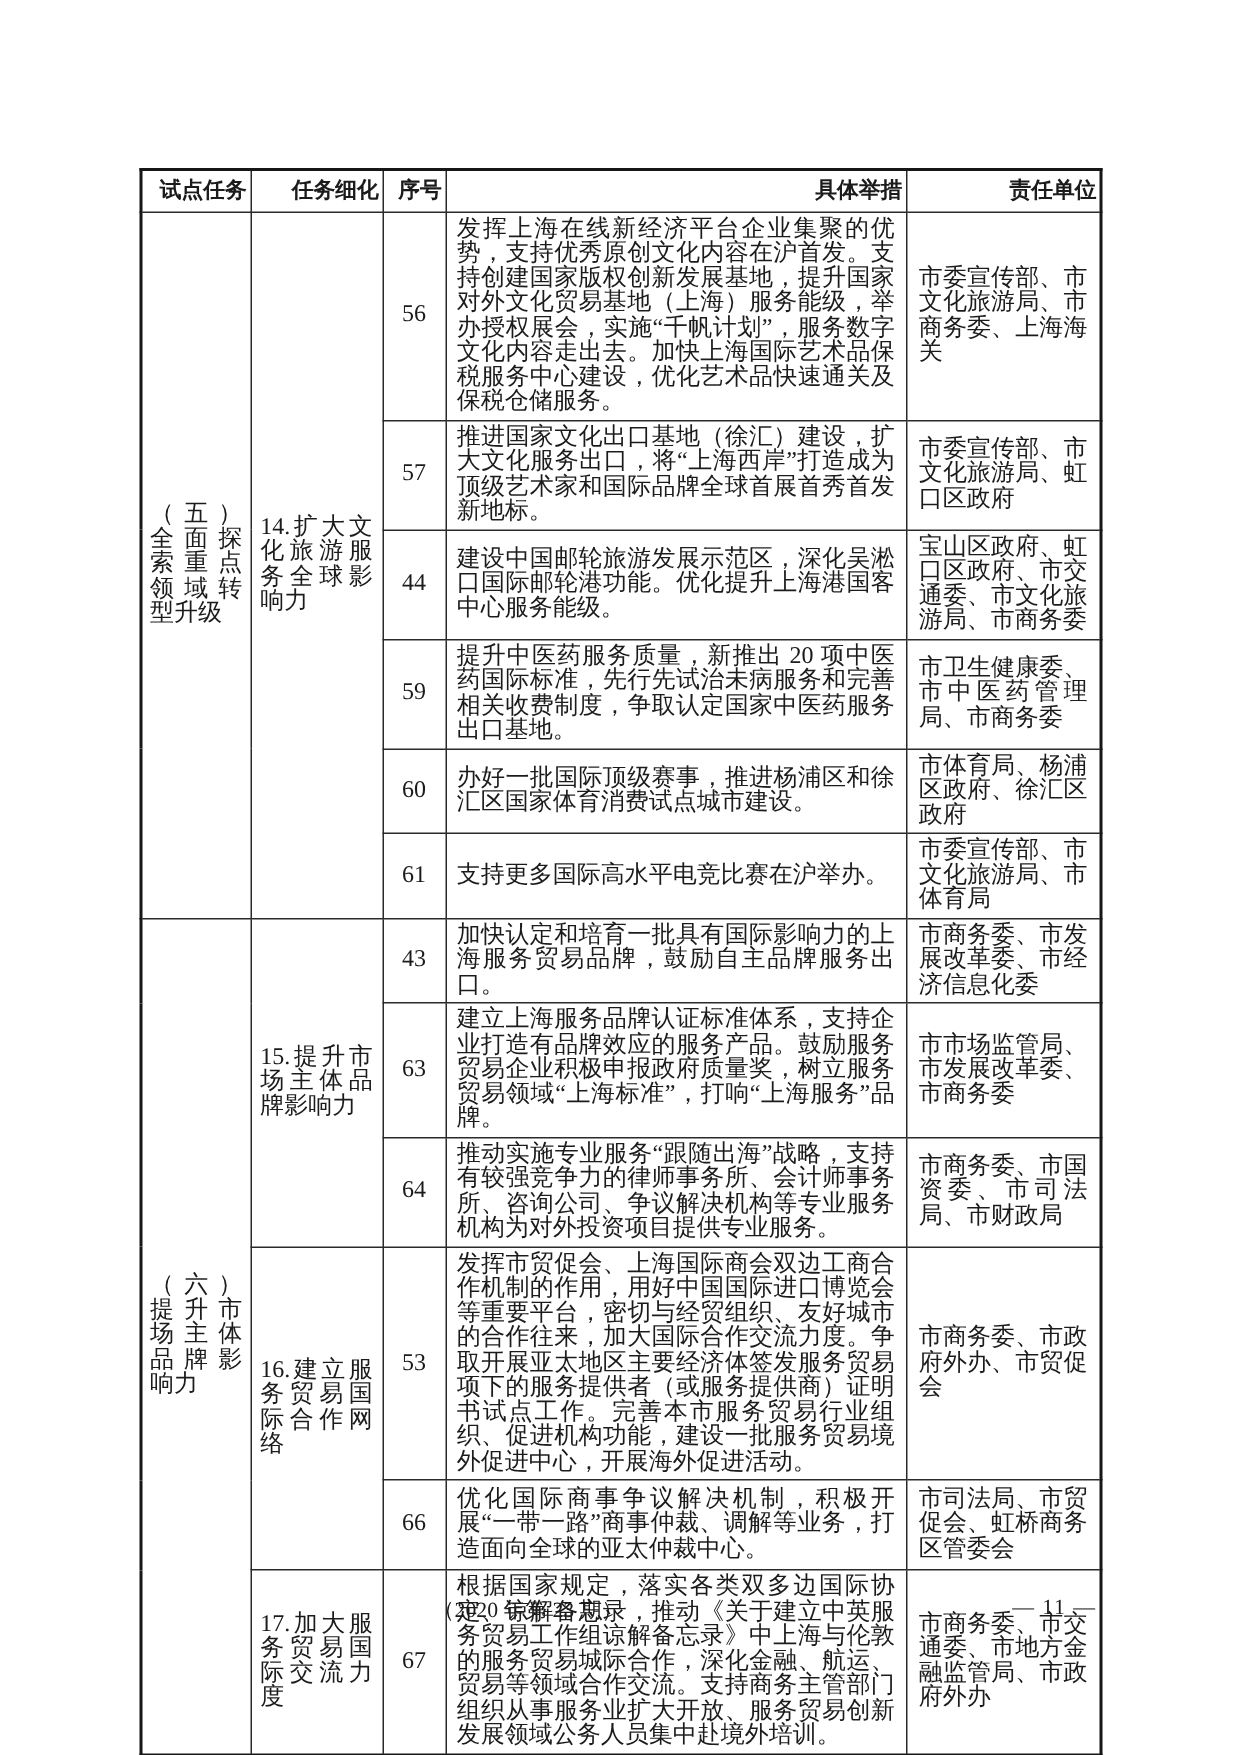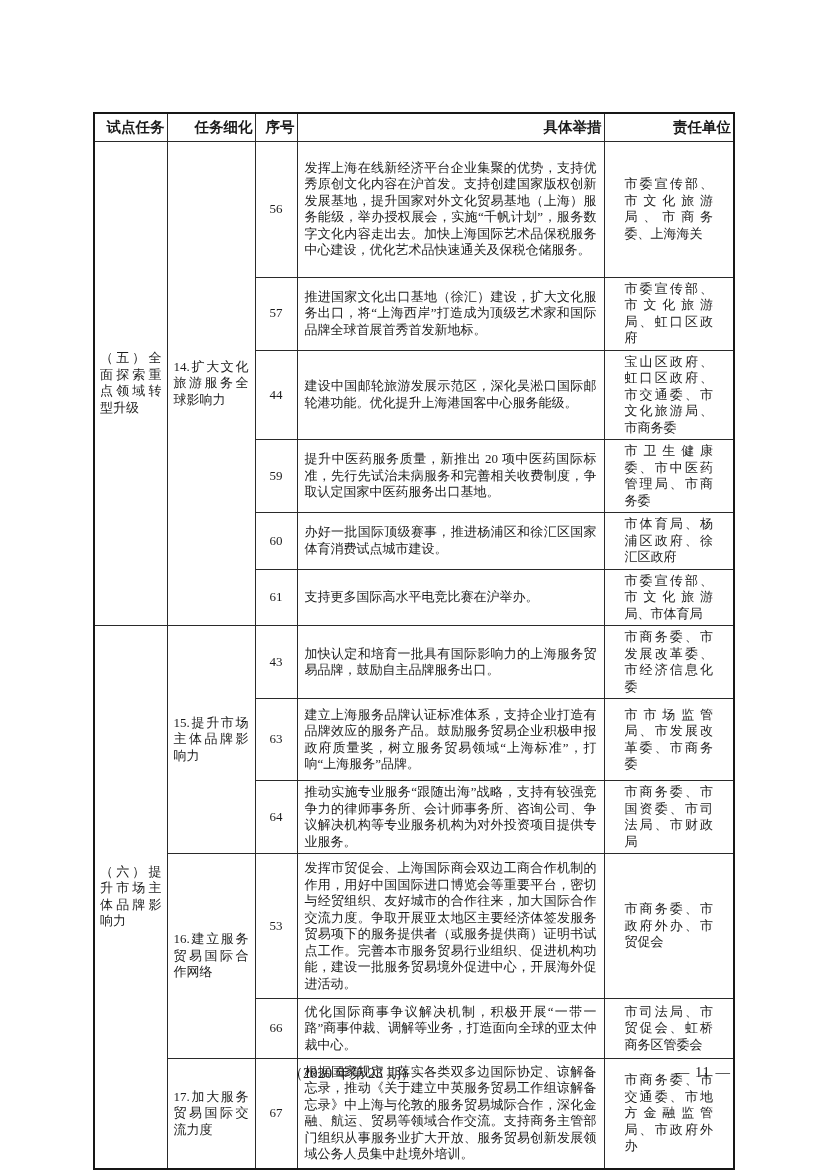--- a/index.html
+++ b/index.html
@@ -19,21 +19,21 @@
     left: 93px;
     top: 112px;
     width: 640px;
     border-collapse: collapse;
     table-layout: fixed;
     border: 2px solid #161616;
   }
   .doc-table th, .doc-table td {
     border: 1px solid #2a2a2a;
     vertical-align: middle;
-    font-size: 13px;
+    font-size: 16px;
     line-height: 16.5px;
     word-break: break-all;
     overflow: hidden;
   }
   .doc-table th {
     font-weight: bold;
     font-size: 14.5px;
     text-align: right;
     padding: 4px 2px;
     height: 28px;
@@ -51,21 +51,21 @@
     text-align: center;
     padding: 2px 1px;
     margin-left: 21px;
   }
   td.measure {
     text-align: justify;
     padding: 3px 7px;
   }
   td.resp {
     text-align: justify;
-    padding: 3px 20px;
+    padding: 3px 8px;
   }
   .footer {
     position: absolute;
     top: 1064px;
     left: 0;
     width: 827px;
     height: 22px;
     font-size: 14.5px;
   }
   .footer .issue {

